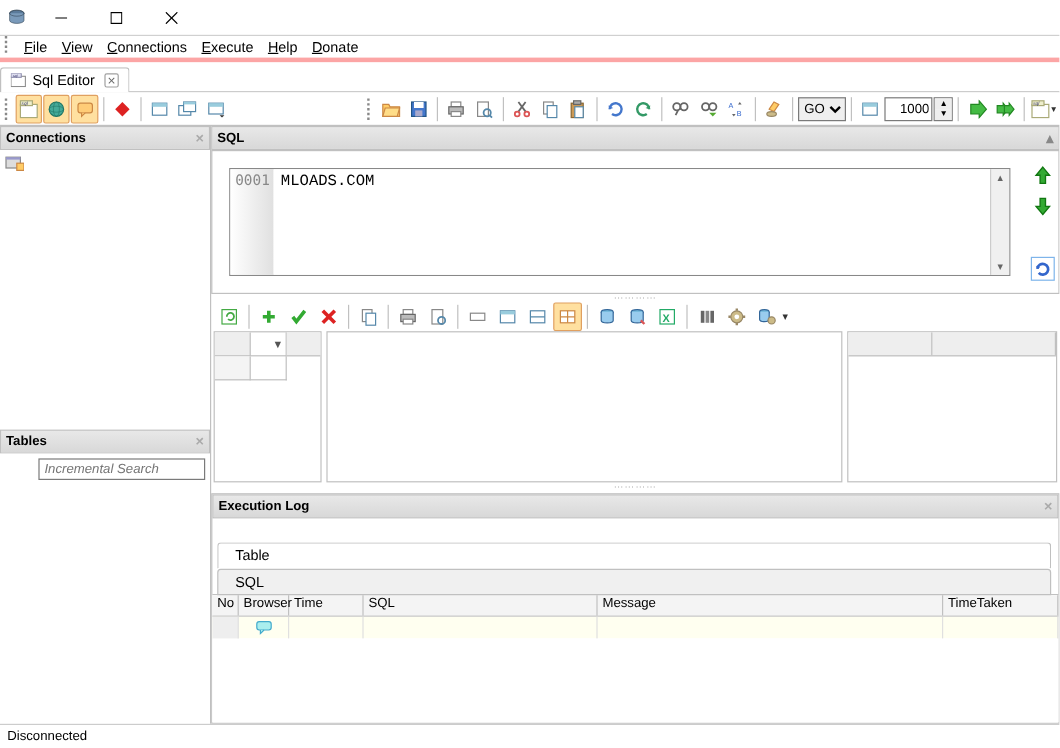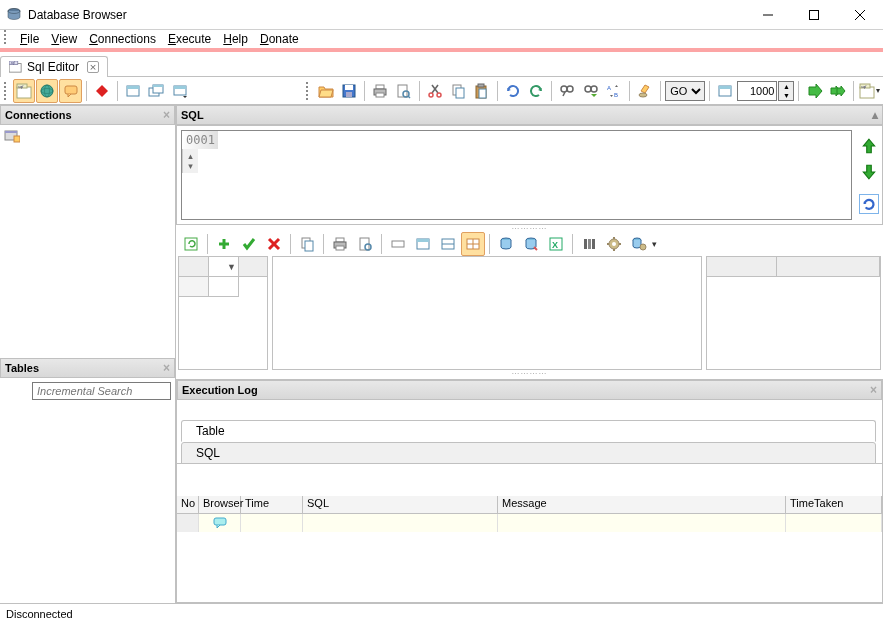--- a/index.html
+++ b/index.html
@@ -49,21 +49,21 @@
   
   .connections-body { padding: 4px; }
   .conn-icon { width: 16px; height: 14px; }
   
   .tables-section { display: flex; flex-direction: column; }
   .search-input { width: calc(100% - 8px); margin: 4px; border: 1px solid #7a7a7a; padding: 2px 4px; font-size: 11px; font-style: italic; color: #888; }
   
   
   .sqlpanel { display: flex; border: 1px solid #c0c0c0; }
   .sql-editor-wrap { flex: 1; display: flex; flex-direction: column; }
-  .sql-editor { display: flex; height: 90px; border: 1px solid #888; margin: 4px; flex-direction: column; }
+  .sql-editor { display: flex; height: 90px; border: 1px solid #888; margin: 14px; }
   .gutter { width: 36px; background: linear-gradient(to right, #fff, #e0e0e0); font-family: monospace; font-size: 12px; color: #888; text-align: right; padding: 2px 4px; }
   .codearea { flex: 1; font-family: "Courier New", monospace; font-size: 13px; padding: 2px 6px; background: #fff; position: relative; }
   .codearea::-webkit-scrollbar { width: 15px; }
   .sql-side { width: 26px; display: flex; flex-direction: column; align-items: center; gap: 6px; padding: 10px 0; }
   .arrowbtn { width: 20px; height: 20px; display: flex; align-items: center; justify-content: center; cursor: pointer; border: 1px solid transparent; }
   
   .splitter-h { height: 7px; display: flex; align-items: center; justify-content: center; cursor: ns-resize; }
   .splitter-h::after { content: "⋯⋯⋯⋯"; color: #aaa; font-size: 8px; letter-spacing: 1px; }
   
   
@@ -77,39 +77,38 @@
   .grid-hdr { background: #eee; border-bottom: 1px solid #c0c0c0; height: 20px; display: flex; }
   .grid-hdr .c { border-right: 1px solid #c0c0c0; height: 100%; }
   .dropdown-cell { width: 30px; height: 20px; border-right: 1px solid #c0c0c0; border-bottom: 1px solid #c0c0c0; display: flex; align-items: center; justify-content: flex-end; padding-right: 2px; color: #555; font-size: 9px; }
   
   
   .execlog { border: 1px solid #c0c0c0; margin-top: 2px; }
   .exec-tabs { display: flex; padding: 19px 4px 0 4px; border-bottom: 1px solid #c0c0c0; gap: 0; flex-direction: column; }
   .exec-tab { padding: 3px 14px; border: 1px solid #c0c0c0; background: #f0f0f0; border-radius: 3px 3px 0 0; cursor: pointer; position: relative; top: 1px; margin-right: 2px; }
   .exec-tab.active { background: #fff; border-bottom: 1px solid #fff; }
   .exec-grid { background: #fff; }
-  .exec-grid-hdr { display: flex; background: #f4f4f4; border-bottom: 1px solid #c0c0c0; height: 18px; font-size: 11px; margin-top: 32px; }
+  .exec-grid-hdr { display: flex; background: #f4f4f4; border-bottom: 1px solid #c0c0c0; height: 18px; font-size: 11px; }
   .exec-grid-hdr .col { border-right: 1px solid #c0c0c0; padding: 1px 4px; }
   .exec-grid-row { display: flex; height: 18px; background: #fffff0; }
   .exec-grid-row .col { border-right: 1px solid #e0e0e0; padding: 1px 4px; display: flex; align-items: center; justify-content: center; }
   .exec-body { height: 70px; background: #fff; }
   
   
   .statusbar { height: 20px; border-top: 1px solid #c0c0c0; padding: 2px 6px; font-size: 11px; display: flex; align-items: center; }
 </style>
 </head>
 <body>
 
 <div class="titlebar">
   <svg class="titlebar-icon" viewBox="0 0 16 16">
     <ellipse cx="8" cy="4" rx="6" ry="2.5" fill="#5a7a9a" stroke="#345" stroke-width="0.5"></ellipse>
     <path d="M2 4 v6 a6 2.5 0 0 0 12 0 v-6" fill="#7a9aba" stroke="#345" stroke-width="0.5"></path>
     <ellipse cx="8" cy="4" rx="6" ry="2.5" fill="none" stroke="#345" stroke-width="0.5"></ellipse>
   </svg>
-  <span class="titlebar-title">Database Browser</span>
   <div class="winbtns">
     <div class="winbtn">
         <svg viewBox="0 0 10 10">
           <line x1="0" y1="5" x2="10" y2="5" stroke="#000" stroke-width="1"></line>
         </svg>
       </div>
     <div class="winbtn">
         <svg viewBox="0 0 10 10">
           <rect x="0.5" y="0.5" width="9" height="9" fill="none" stroke="#000" stroke-width="1"></rect>
         </svg>
@@ -354,20 +353,21 @@
 
   <div class="rightpanel">
     <div class="panelheader">
       <span>SQL</span>
       <span class="closex" style="color:#888">▴</span>
     </div>
     <div class="sqlpanel">
       <div class="sql-editor-wrap">
         <div class="sql-editor">
           <div class="gutter"><span>0001</span></div>
+          <div class="codearea"><span>MLOADS.COM</span></div>
           <div style="width:16px;background:#f0f0f0;border-left:1px solid #ccc;display:flex;flex-direction:column;justify-content:space-between;align-items:center;padding:2px 0">
               <span style="font-size:9px;color:#666">▴</span>
               <span style="font-size:9px;color:#666">▾</span>
             </div>
         </div>
       </div>
       <div class="sql-side">
         <div class="arrowbtn">
             <svg viewBox="0 0 16 16">
               <path d="M8 2 l5 6 h-3 v6 h-4 v-6 h-3 z" fill="#3a3" stroke="#171"></path>

